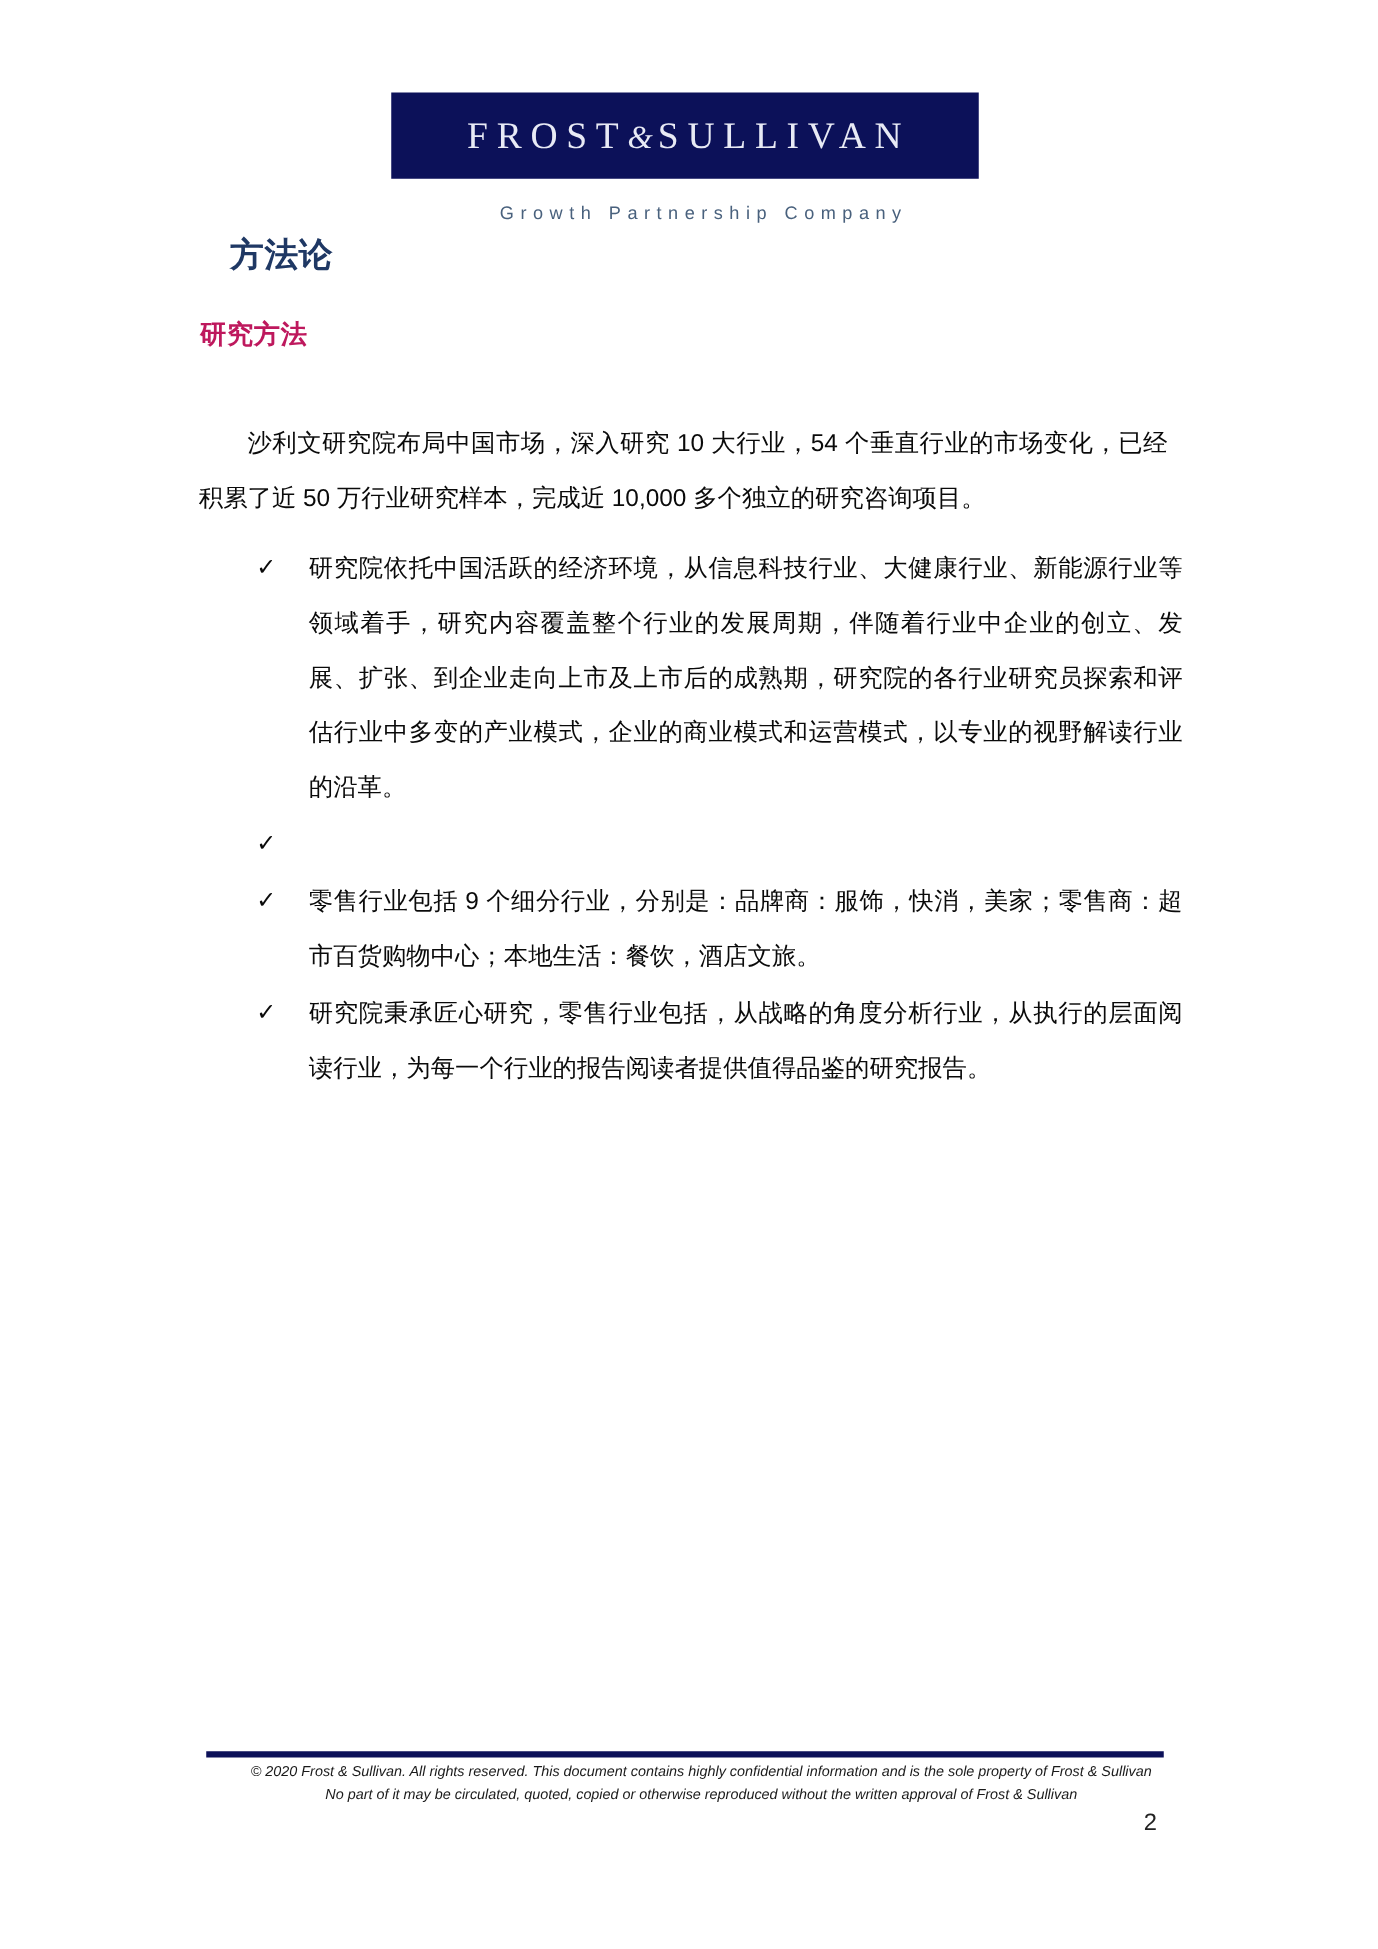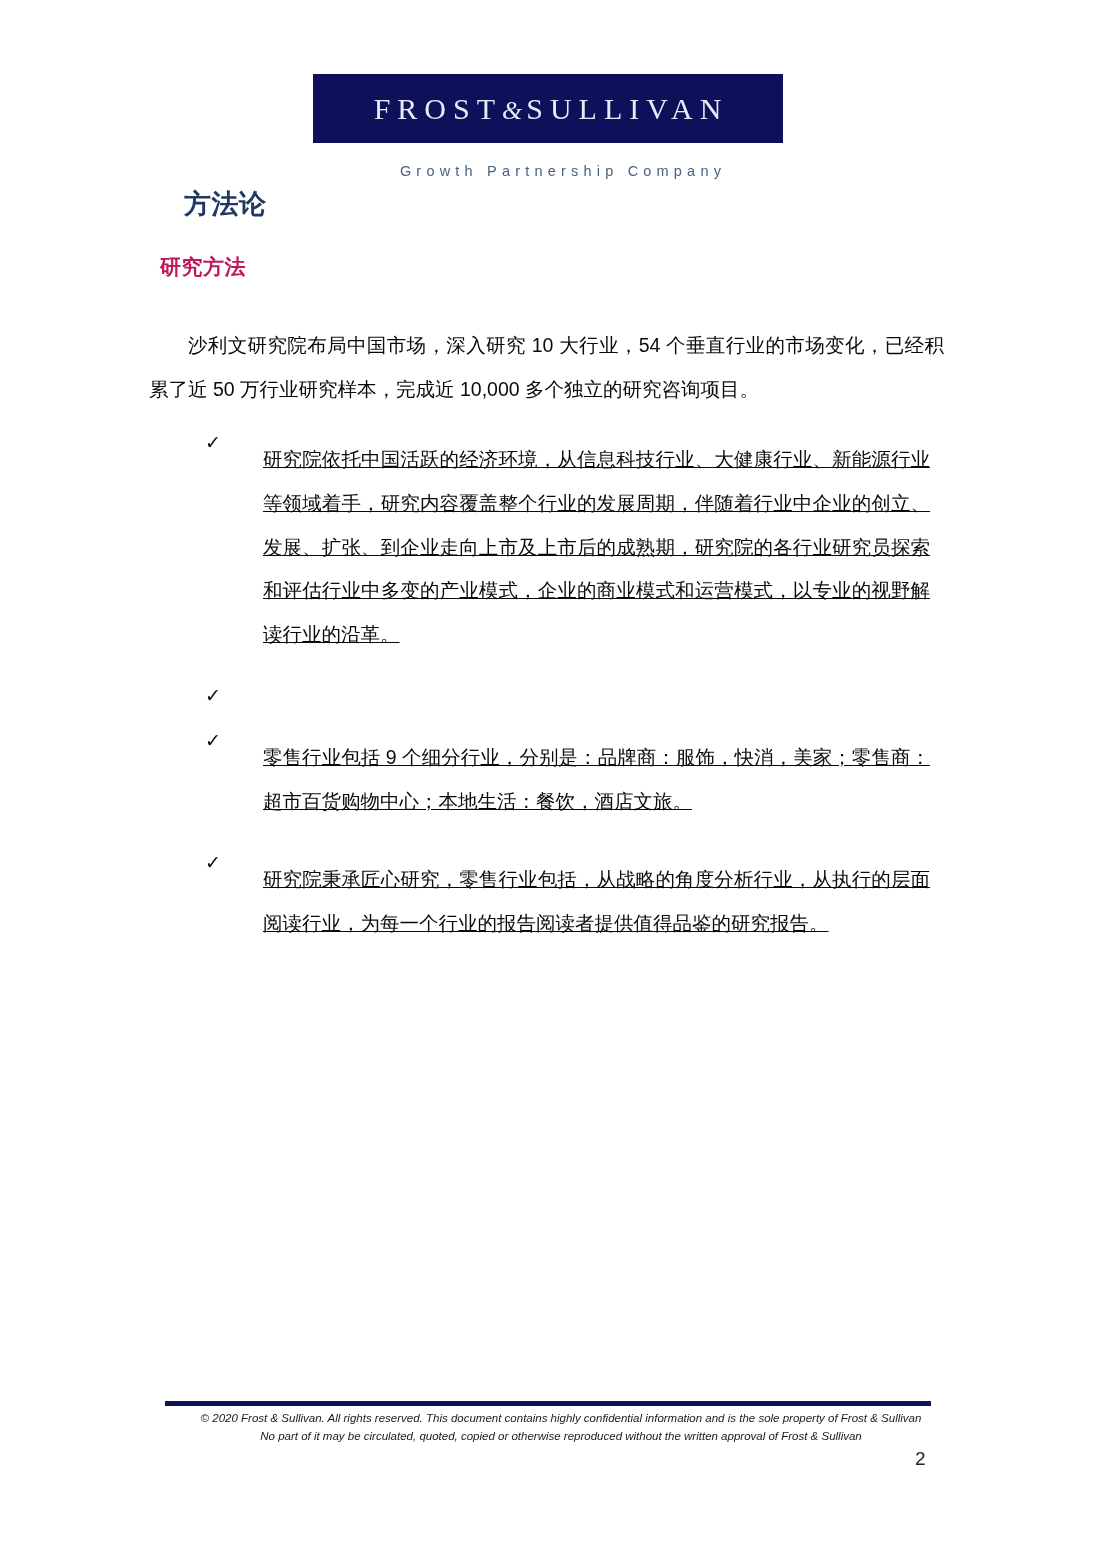--- a/index.html
+++ b/index.html
@@ -82,21 +82,21 @@
     left: 147px;
     top: 322px;
     width: 799px;
   }
   .para {
     font-size: 19.5px;
     line-height: 2.25;
     text-align: justify;
     text-justify: inter-ideograph;
     text-indent: 2em;
-    margin: 2px;
+    margin: 12px;
     color: #0a0a0a;
   }
 
   .bullets {
     margin-top: 10px;
   }
   .bullet {
     display: flex;
     align-items: flex-start;
     margin-bottom: 2px;
@@ -112,22 +112,21 @@
     box-sizing: content-box;
     color: #0a0a0a;
   }
   .bullet-text {
     flex: 1 1 auto;
     font-size: 19.5px;
     line-height: 2.25;
     text-align: justify;
     text-justify: inter-ideograph;
     color: #0a0a0a;
-    margin: 16px;
-    text-decoration: underline;
+    margin: 0;
   }
 
   
   .footer-rule {
     position: absolute;
     left: 165px;
     top: 1401px;
     width: 766px;
     height: 5px;
     background: #0c1159;

